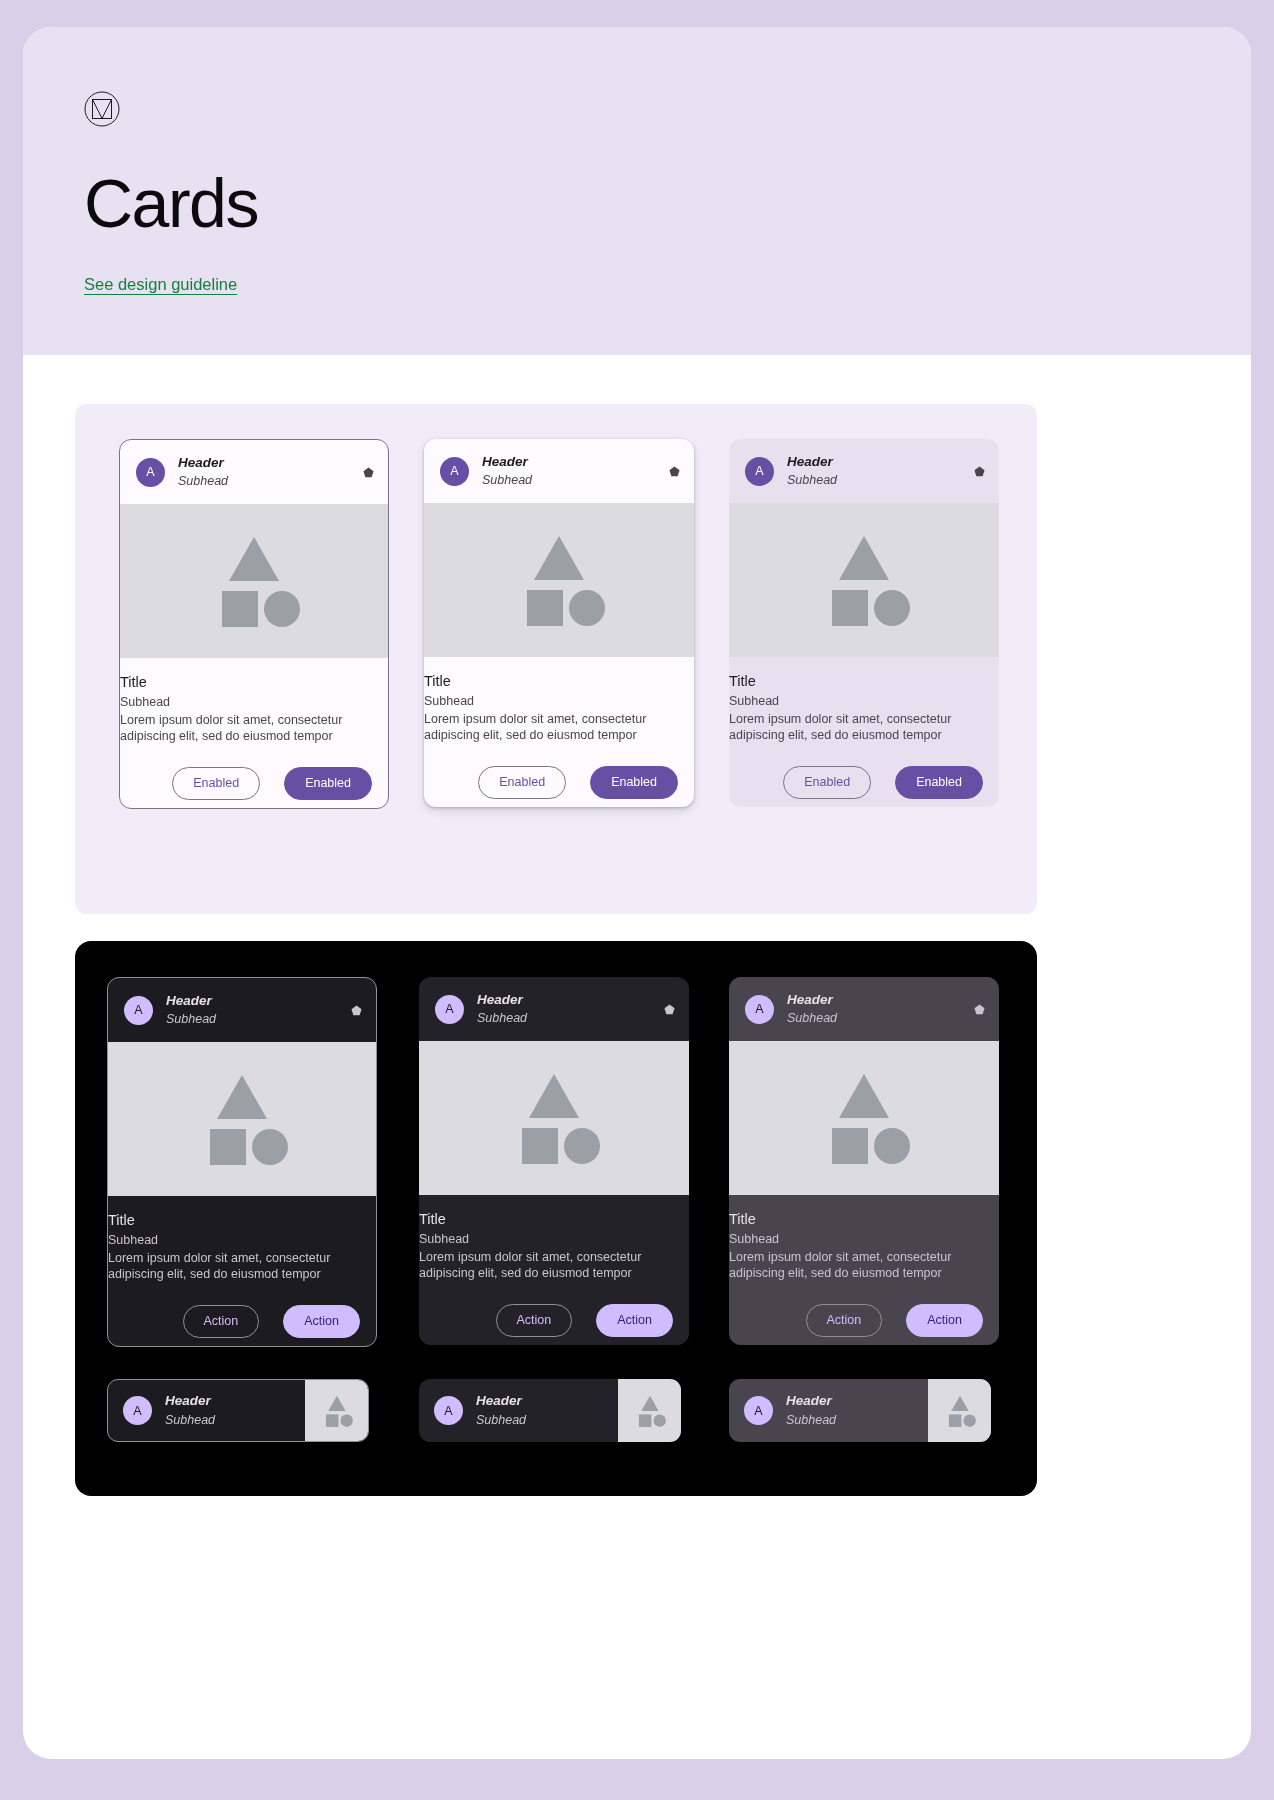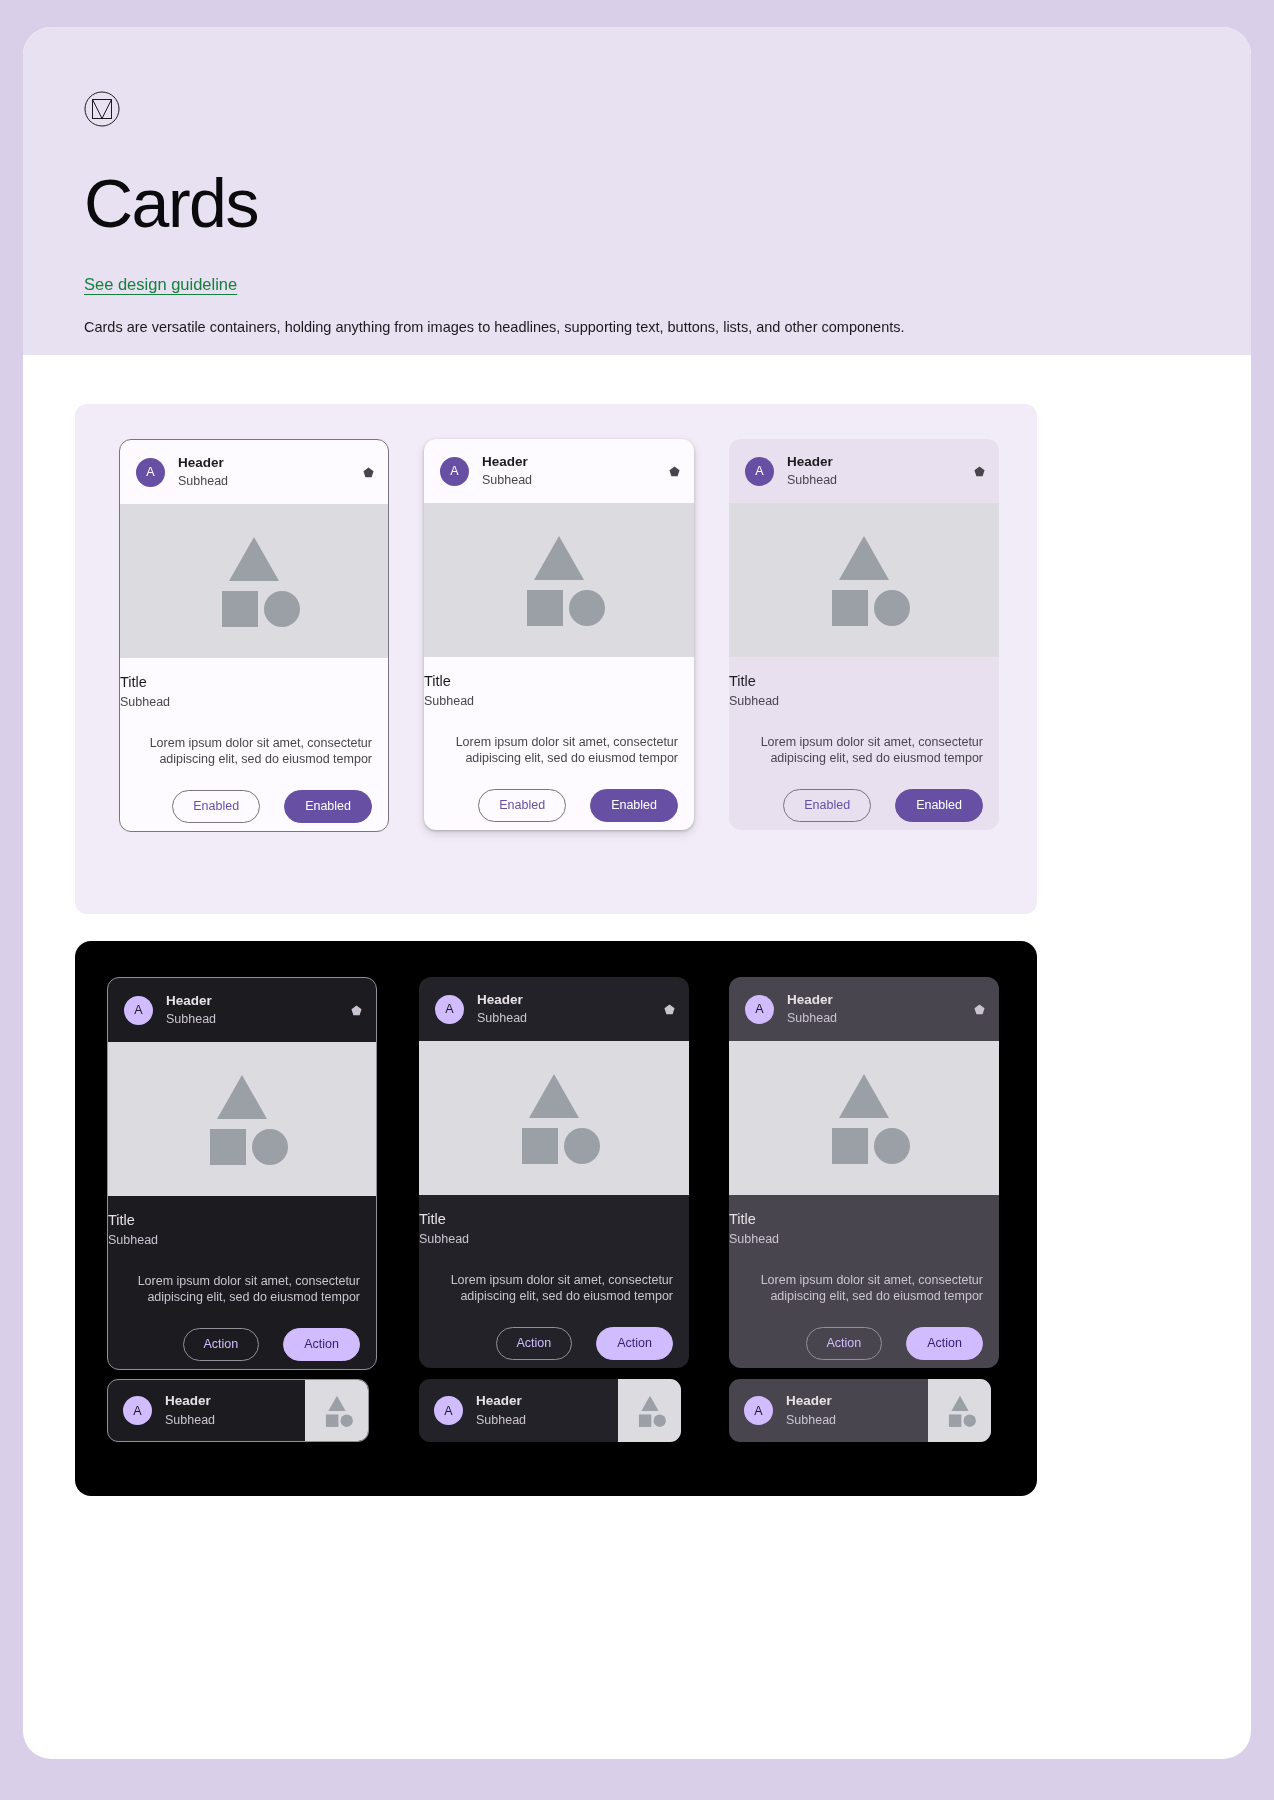--- a/index.html
+++ b/index.html
@@ -113,21 +113,21 @@
     border-radius: 50%;
     background: #6750a4;
     color: #ffffff;
     font-size: 12.5px;
     display: flex;
     align-items: center;
     justify-content: center;
     flex: 0 0 auto;
   }
   .avatar.dark { background: #d0bcff; color: #1c1b1f; }
-  .hdr-texts { flex: 1 1 auto; }
+  .hdr-texts { flex: 1 1 auto; font-style: italic; }
   .hdr-title {
     font-size: 13.5px;
     font-weight: bold;
     color: #1c1b1f;
     line-height: 1.35;
   }
   .hdr-sub {
     font-size: 12.5px;
     color: #49454f;
     line-height: 1.45;
@@ -154,25 +154,23 @@
     font-size: 14.5px;
     color: #1c1b1f;
     line-height: 1.35;
   }
   .body-sub {
     font-size: 12.5px;
     color: #49454f;
     line-height: 1.5;
   }
   .body-text {
-    margin-top: 23px;
     font-size: 12.5px;
     color: #49454f;
     line-height: 1.32;
-    text-align: right;
   }
   .dark-text .body-title { color: #e6e1e5; }
   .dark-text .body-sub,
   .dark-text .body-text { color: #cac4d0; }
 
   .actions {
     display: flex;
     justify-content: flex-end;
     gap: 24px;
     padding: 22px 16px 8px 16px;
@@ -242,21 +240,20 @@
 <div class="page">
 
   <div class="hero">
     <svg class="logo" viewBox="0 0 36 36">
       <circle cx="18" cy="18" r="17" fill="none" stroke="#1b1b1f" stroke-width="1"></circle>
       <rect x="8.5" y="8.5" width="19" height="19" fill="none" stroke="#1b1b1f" stroke-width="1"></rect>
       <path d="M8.5 8.5 L18 27.5 L27.5 8.5" fill="none" stroke="#1b1b1f" stroke-width="1"></path>
     </svg>
     <h1 class="page-title">Cards</h1>
     <a class="guideline-link" href="#">See design guideline</a>
-    <p class="hero-desc">Cards are versatile containers, holding anything from images to headlines, supporting text, buttons, lists, and other components.</p>
   </div>
 
   <div class="light-panel"></div>
 
   <div class="card outlined" style="position:absolute;left:96px;top:412px;">
     <div class="card-header">
       <div class="avatar">A</div>
       <div class="hdr-texts">
         <div class="hdr-title">Header</div>
         <div class="hdr-sub">Subhead</div>

